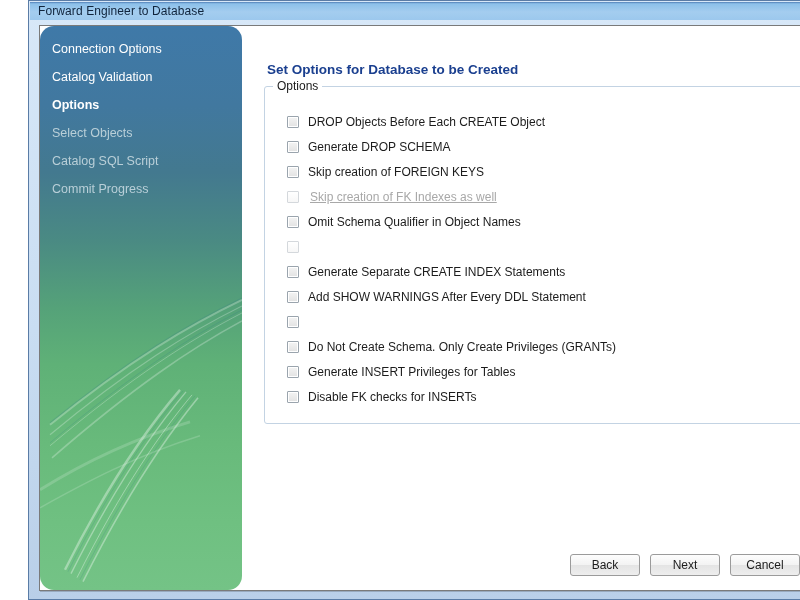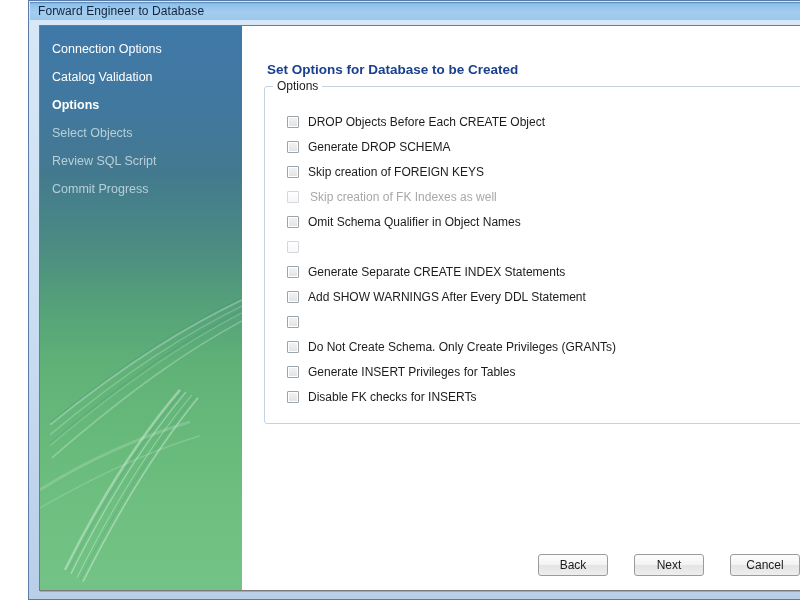--- a/index.html
+++ b/index.html
@@ -63,20 +63,21 @@
 
   
   .sidebar {
     position: absolute; left: 0; top: 0;
     width: 202px; height: 100%;
     background: linear-gradient(to bottom,
       #3f79a8 0%, #41789f 14%, #43798f 26%,
       #4a8a83 38%, #55a279 50%, #5fb177 60%,
       #68ba7b 74%, #6fc081 88%, #74c386 100%);
     overflow: hidden;
+    border-radius: 14px;
   }
   .swooshes {
     position: absolute; left: 0; bottom: 0;
     width: 100%; height: 62%;
     pointer-events: none;
     opacity: 0.85;
   }
   .nav {
     position: relative;
     padding-top: 9px;
@@ -151,27 +152,28 @@
     box-shadow: none;
   }
   .opt-label {
     margin-left: 9px;
     font-size: 12px;
     color: #1c1c1c;
   }
   .opt-row.disabled .opt-label {
     margin-left: 11px;
     color: #a8a8a8;
+    text-decoration: underline;
   }
 
   
   .footer {
     position: absolute;
     right: 18px; bottom: 14px;
-    display: flex; gap: 26px;
+    display: flex; gap: 10px;
   }
   .btn {
     width: 70px; height: 22px;
     box-sizing: border-box;
     border: 1px solid #9b9b9b;
     border-radius: 3px;
     background: linear-gradient(to bottom, #fdfdfd 0%, #f3f3f3 48%, #e4e4e4 52%, #eeeeee 100%);
     font-size: 12px;
     font-family: "Liberation Sans", sans-serif;
     color: #1c1c1c;
@@ -227,21 +229,21 @@
         <div class="nav-item">
           <span>Catalog Validation</span>
         </div>
         <div class="nav-item current">
           <span>Options</span>
         </div>
         <div class="nav-item disabled">
           <span>Select Objects</span>
         </div>
         <div class="nav-item disabled">
-          <span>Review SQL Script</span>
+          <span>Catalog SQL Script</span>
         </div>
         <div class="nav-item disabled">
           <span>Commit Progress</span>
         </div>
       </div>
     </div>
 
     <div class="content">
 
       <div class="page-title">Set Options for Database to be Created</div>

